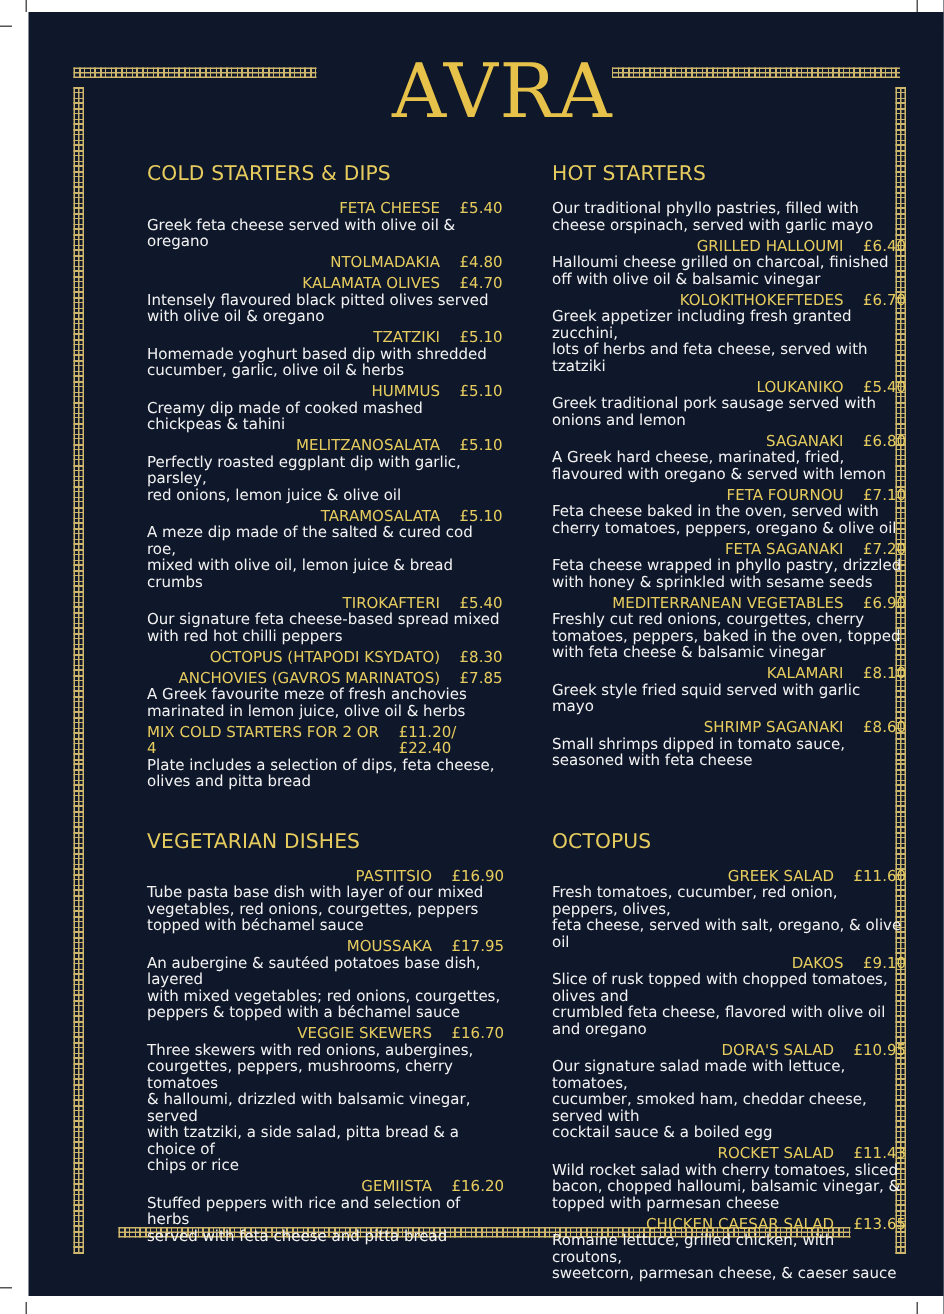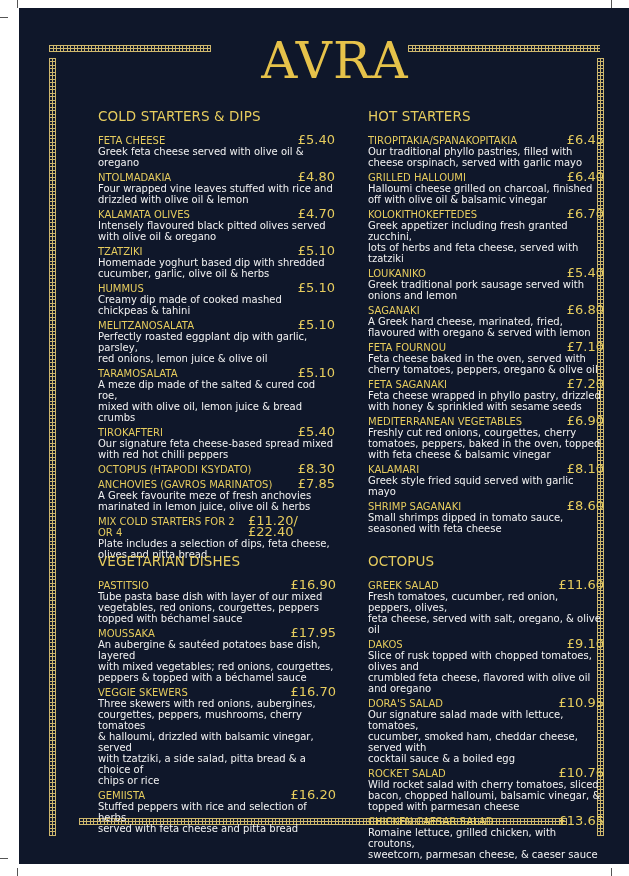--- a/index.html
+++ b/index.html
@@ -35,23 +35,23 @@
     display: flex; align-items: center; justify-content: center;
     font-family: "DejaVu Serif", serif; font-size: 50px; letter-spacing: 1px;
     color: #e6c24a; line-height: 1;
   }
   .section { position: absolute; width: 220px; margin-left: 20px; }
   .section-title {
     color: #e6cc5e; font-size: 13.5px; margin: 0 0 10px 0; font-weight: normal;
     letter-spacing: 0.1px;
   }
   .item { margin-bottom: 3px; }
-  .item-head { display: flex; justify-content: space-between; align-items: baseline; }
+  .item-head { display: flex; justify-content: flex-end; align-items: baseline; gap: 13px; }
   .item-name { color: #e6cc5e; font-size: 10px; line-height: 11px; }
-  .item-price { color: #e6cc5e; font-size: 13px; line-height: 11px; }
+  .item-price { color: #e6cc5e; font-size: 10px; line-height: 11px; }
   .item-desc { color: #f2f2f2; font-size: 10px; line-height: 11px; white-space: pre-line; }
 </style>
 </head>
 <body>
 
 <div class="crop-mark" style="left:0;top:17px;width:8px;height:1px;"></div>
 <div class="crop-mark" style="left:17px;top:0;width:1px;height:8px;"></div>
 <div class="crop-mark" style="right:0;top:17px;width:8px;height:1px;"></div>
 <div class="crop-mark" style="right:17px;top:0;width:1px;height:8px;"></div>
 <div class="crop-mark" style="left:0;bottom:17px;width:8px;height:1px;"></div>
@@ -78,22 +78,20 @@
       <span class="item-price">£5.40</span>
     </div>
     <div class="item-desc">Greek feta cheese served with olive oil &amp; oregano</div>
   </div>
 
   <div class="item">
     <div class="item-head">
       <span class="item-name">NTOLMADAKIA</span>
       <span class="item-price">£4.80</span>
     </div>
-    <div class="item-desc">Four wrapped vine leaves stuffed with rice and
- drizzled with olive oil &amp; lemon</div>
   </div>
 
   <div class="item">
     <div class="item-head">
       <span class="item-name">KALAMATA OLIVES</span>
       <span class="item-price">£4.70</span>
     </div>
     <div class="item-desc">Intensely flavoured black pitted olives served
 with olive oil &amp; oregano</div>
   </div>
@@ -167,24 +165,20 @@
     <div class="item-desc">Plate includes a selection of dips, feta cheese,
 olives and pitta bread</div>
   </div>
 </div>
   </div>
 
   <div class="section" style="left:329px;top:100px;width:236px;">
     <h2 class="section-title">HOT STARTERS</h2>
     <div class="items">
   <div class="item">
-    <div class="item-head">
-      <span class="item-name">TIROPITAKIA/SPANAKOPITAKIA</span>
-      <span class="item-price">£6.45</span>
-    </div>
     <div class="item-desc">Our traditional phyllo pastries, filled with
 cheese orspinach, served with garlic mayo</div>
   </div>
 
   <div class="item">
     <div class="item-head">
       <span class="item-name">GRILLED HALLOUMI</span>
       <span class="item-price">£6.40</span>
     </div>
     <div class="item-desc">Halloumi cheese grilled on charcoal, finished
@@ -338,21 +332,21 @@
       <span class="item-price">£10.95</span>
     </div>
     <div class="item-desc">Our signature salad made with lettuce, tomatoes,
 cucumber, smoked ham, cheddar cheese, served with
 cocktail sauce &amp; a boiled egg</div>
   </div>
 
   <div class="item">
     <div class="item-head">
       <span class="item-name">ROCKET SALAD</span>
-      <span class="item-price">£10.76</span>
+      <span class="item-price">£11.43</span>
     </div>
     <div class="item-desc">Wild rocket salad with cherry tomatoes, sliced
 bacon, chopped halloumi, balsamic vinegar, &amp;
 topped with parmesan cheese</div>
   </div>
 
   <div class="item">
     <div class="item-head">
       <span class="item-name">CHICKEN CAESAR SALAD</span>
       <span class="item-price">£13.65</span>

